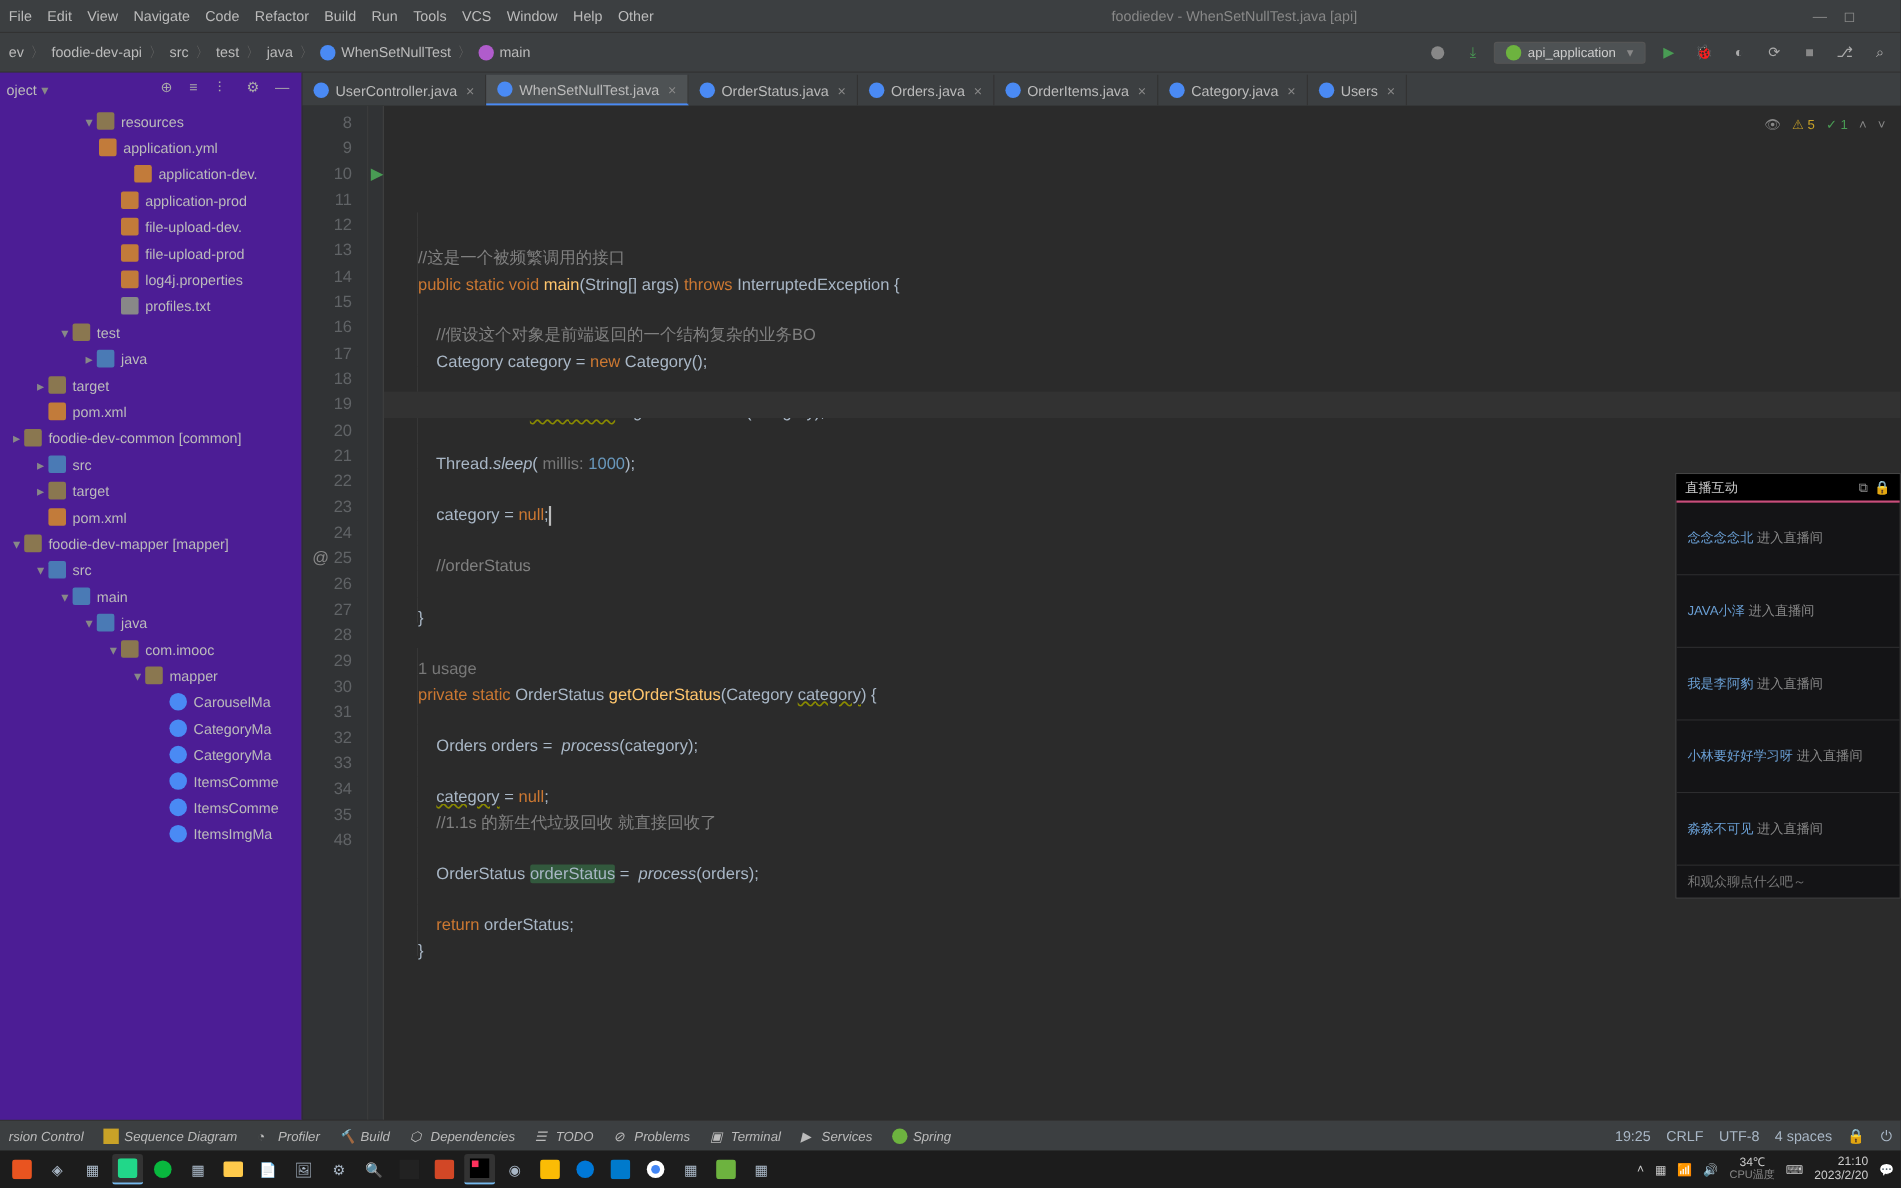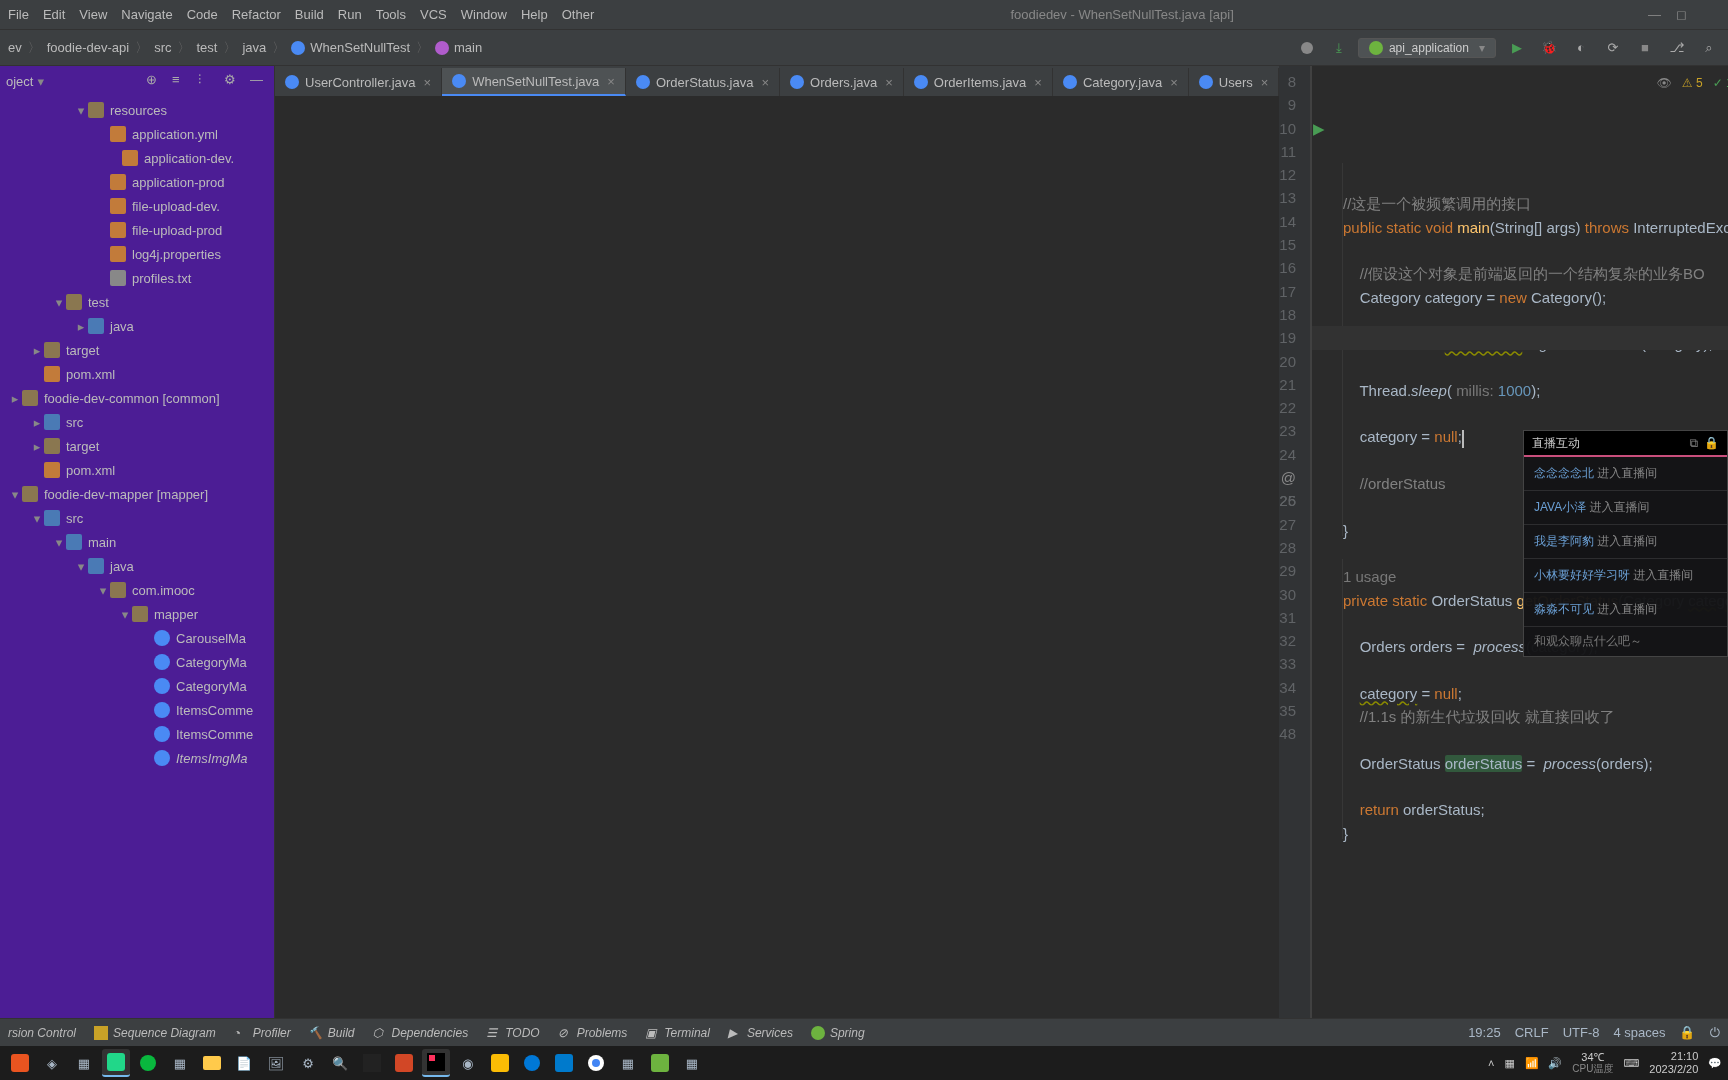--- a/index.html
+++ b/index.html
@@ -34,21 +34,21 @@
 .folder { background:#8a7750; border-radius:2px; }
 .folder.blue { background:#4a7ab5; }
 .jfile { background:#4a8af4; border-radius:50%; }
 .yml { background:#c27b3a; border-radius:2px; }
 .mvn { background:#c27b3a; border-radius:2px; position:relative; }
 .txtf { background:#888; border-radius:2px; }
 .tree .orange { color:#cc7832; }
 .tree .label { color:#bbb; }
 
 
-.editorwrap { flex:1; display:flex; background:#2b2b2b; min-width:0; }
+.editorwrap { flex:1; display:flex; flex-direction:column; background:#2b2b2b; min-width:0; }
 .tabs { height:30px; background:#3c3f41; display:flex; align-items:flex-end; overflow:hidden; }
 .tab { height:28px; display:flex; align-items:center; padding:0 10px; color:#bbb; font-size:13px; border-right:1px solid #323232; cursor:pointer; }
 .tab.active { background:#4e5254; border-bottom:2px solid #4a8af4; }
 .tab .cicon { width:14px; height:14px; border-radius:50%; background:#4a8af4; margin-right:6px; }
 .tab .close { margin-left:8px; color:#888; }
 .editor { flex:1; display:flex; font-family:"JetBrains Mono","Consolas",monospace; font-size:15px; line-height:23.3px; position:relative; overflow:hidden; }
 .gutter { width:60px; background:#313335; color:#606366; text-align:right; padding:4px 14px 0 0; border-right:1px solid #414141; }
 .foldgut { width:14px; background:#313335; border-right:1px solid #414141; position:relative; }
 .runicon { color:#499c54; position:absolute; left:2px; }
 .codearea { flex:1; padding:4px 0 0 30px; color:#a9b7c6; position:relative; white-space:pre; }
@@ -72,21 +72,21 @@
 .inspect .arr { color:#888; }
 
 
 .bottombar { height:28px; background:#3c3f41; display:flex; align-items:center; padding:0 8px; border-top:1px solid #323232; }
 .bottombar .btab { margin-right:18px; color:#bbb; font-size:12px; display:flex; align-items:center; cursor:pointer;font-style:italic; }
 .bottombar .btab .bicon { width:14px; height:14px; margin-right:5px; }
 
 
 .livechat { position:absolute; right:0; top:430px; width:205px; background:rgba(20,20,22,0.97); border:1px solid #444; font-size:12px; z-index:50; }
 .livechat .lchead { height:26px; background:#000000; display:flex; align-items:center; padding:0 8px; color:#ccc; border-bottom:2px solid #c94f7c; }
-.livechat .msg { padding:8px 10px; color:#888; border-bottom:1px solid #2d2d2f; }
+.livechat .msg { padding:24px 10px; color:#888; border-bottom:1px solid #2d2d2f; }
 .livechat .msg .u { color:#6a9fd4; }
 .livechat .input { padding:6px 10px; color:#777; }
 
 
 .taskbar { position:absolute; bottom:0; left:0; right:0; height:34px; background:#1c1c1c; display:flex; align-items:center; padding:0 6px; }
 .taskbar .tbicon { width:28px; height:28px; margin-right:4px; display:flex; align-items:center; justify-content:center; border-radius:3px; cursor:pointer; }
 .taskbar .tbicon.active { background:#333; border-bottom:2px solid #76b9ed; }
 .taskbar .tray { margin-left:auto; display:flex; align-items:center; gap:10px; color:#ccc; font-size:11px; }
 .taskbar .clock { text-align:right; line-height:13px; font-size:11px; }
 
@@ -167,21 +167,21 @@
       <span class="pbtn">⫶</span>
       <span class="pbtn">⚙</span>
       <span class="pbtn">—</span>
     </div>
     <div class="tree" id="tree">
         <div class="node" style="padding-left: 74px;">
           <span class="arrow">▾</span>
           <span class="ficon folder"></span>
           <span class="label ">resources</span>
         </div>
-        <div class="node" style="padding-left: 96px;">
+        <div class="node" style="padding-left: 76px;">
           <span class="arrow"></span>
           <span class="ficon yml"></span>
           <span class="label ">application.yml</span>
         </div>
         <div class="node" style="padding-left: 96px; margin-left: 12px;">
           <span class="arrow"></span>
           <span class="ficon yml"></span>
           <span class="label ">application-dev.</span>
         </div>
         <div class="node" style="padding-left: 96px;">
@@ -297,21 +297,21 @@
         <div class="node" style="padding-left: 140px;">
           <span class="arrow"></span>
           <span class="ficon jfile"></span>
           <span class="label ">ItemsComme</span>
         </div>
         <div class="node" style="padding-left: 140px;">
           <span class="arrow"></span>
           <span class="ficon jfile"></span>
           <span class="label ">ItemsComme</span>
         </div>
-        <div class="node" style="padding-left: 140px; font-style: italic;">
+        <div class="node" style="padding-left: 140px;">
           <span class="arrow"></span>
           <span class="ficon jfile"></span>
           <span class="label ">ItemsImgMa</span>
         </div>
       </div>
   </div>
 
   <div class="editorwrap">
     <div class="tabs" id="tabs">
         <div class="tab">

